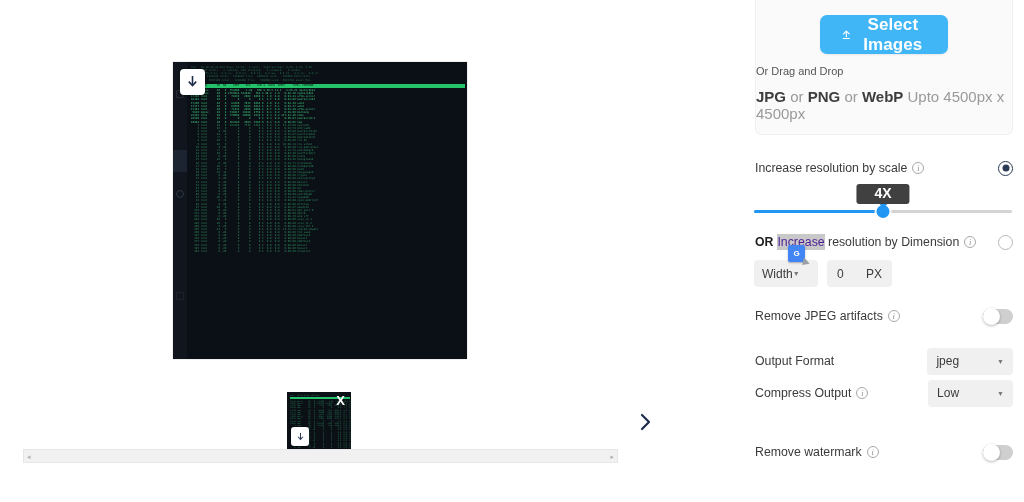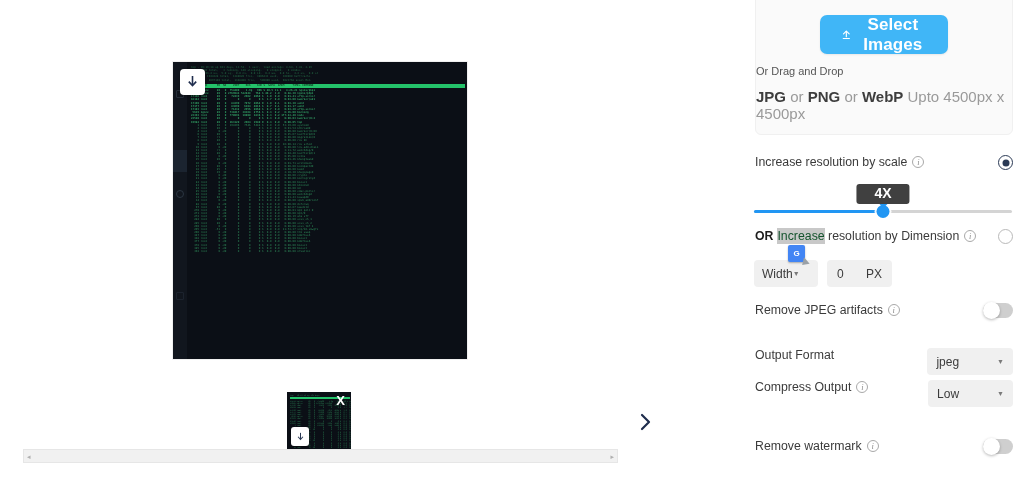--- a/index.html
+++ b/index.html
@@ -136,21 +136,21 @@
   #paste-row b { font-weight: 700; color: #1c1c1c; }
   .kbd {
     display: inline-block; border: 1px solid #d8d8d8; background: #fff;
     border-radius: 3px; padding: 1px 5px; font-size: 10px; color: #444;
     font-family: "Liberation Sans", sans-serif;
   }
 
   
   .set-row {
     position: absolute; left: 11px; width: 258px; height: 26px;
-    display: flex; align-items: flex-start;
+    display: flex; align-items: center;
   }
   .set-label {
     font-size: 12.3px; color: #3b3b3b; display: flex; align-items: center; gap: 5px;
     font-family: "Liberation Sans", sans-serif; white-space: nowrap;
   }
   .info-icon {
     display: inline-flex; align-items: center; justify-content: center;
     width: 12px; height: 12px; border: 1px solid #a9a9a9; border-radius: 50%;
     font-size: 8.5px; color: #8e8e8e; font-style: italic;
     font-family: "Liberation Serif", serif; cursor: pointer; flex: none;
@@ -158,21 +158,21 @@
   .radio {
     position: absolute; right: 0; width: 15px; height: 15px; border-radius: 50%;
     border: 1.6px solid #b9b9b9; cursor: pointer;
   }
   .radio.on { border-color: #2b3a55; }
   .radio.on::after {
     content: ""; position: absolute; left: 50%; top: 50%;
     transform: translate(-50%,-50%); width: 7px; height: 7px;
     background: #2b3a55; border-radius: 50%;
   }
-  .hl { background: #c8c8c8; color: #14532d; padding: 1px 0; }
+  .hl { background: #c8c8c8; color: #4c1d95; padding: 1px 0; }
   .or-bold { font-weight: 700; color: #1c1c1c; }
 
   
   #slider-wrap { position: absolute; left: 754px; top: 204px; width: 258px; height: 14px; }
   #slider-track {
     position: absolute; left: 0; top: 6px; width: 100%; height: 2.5px;
     background: #d4d4d4; border-radius: 2px;
   }
   #slider-fill {
     position: absolute; left: 0; top: 6px; width: 50%; height: 2.5px;

